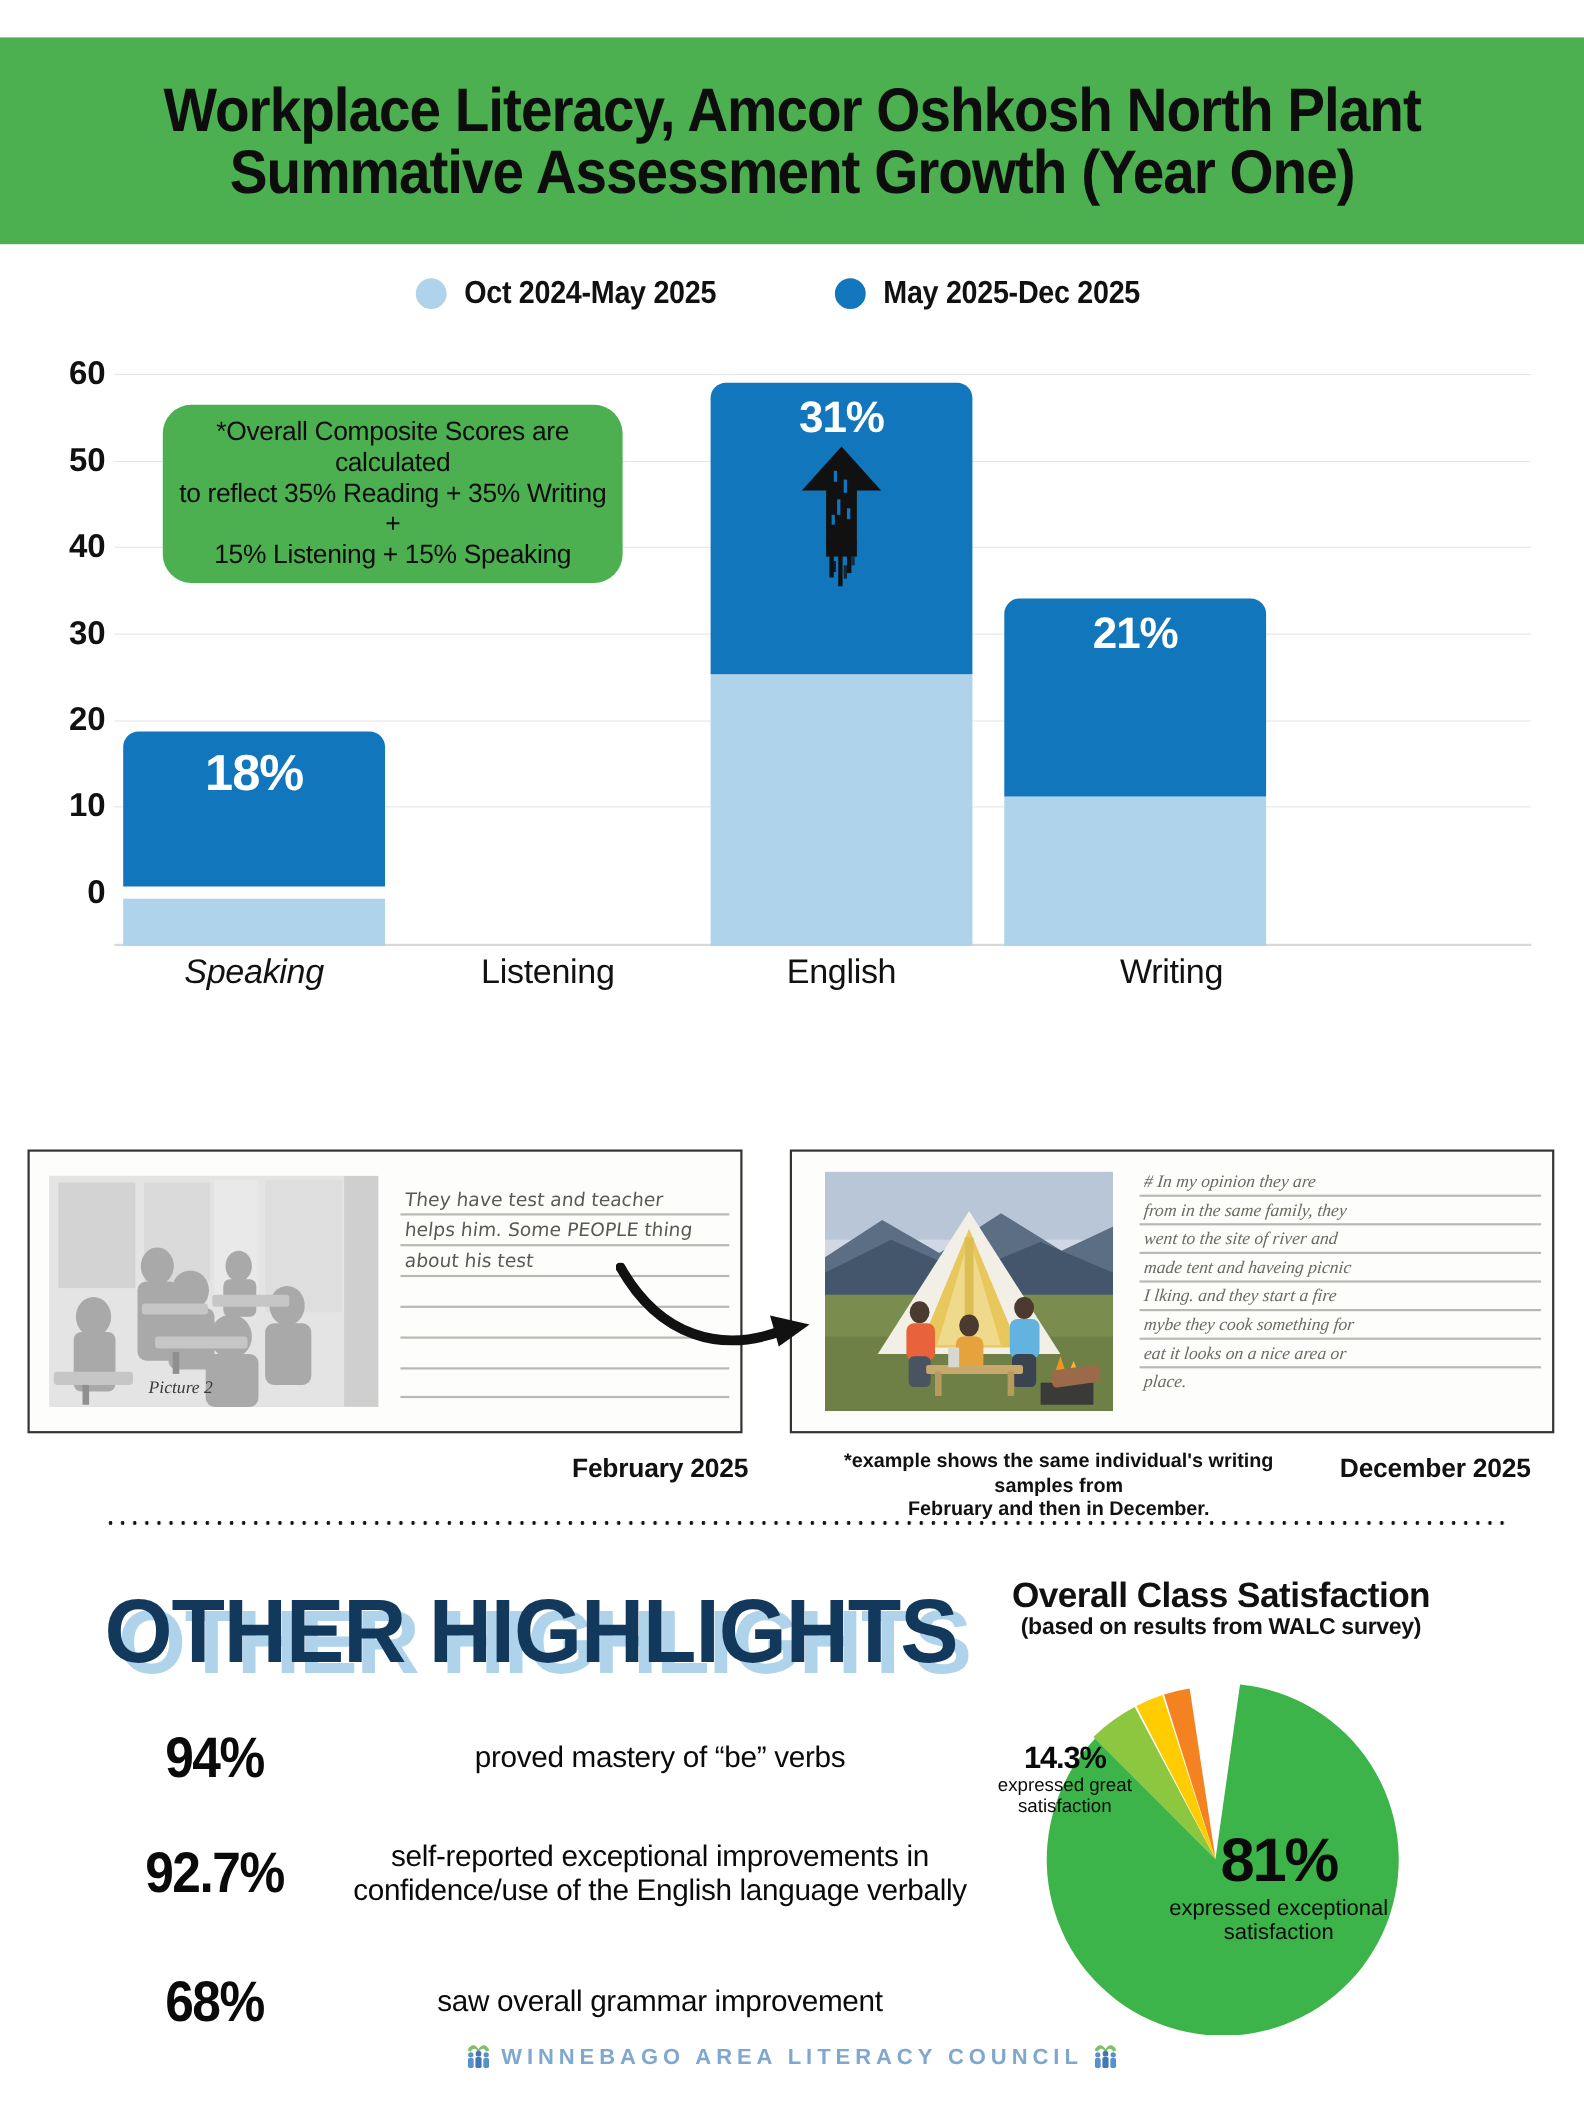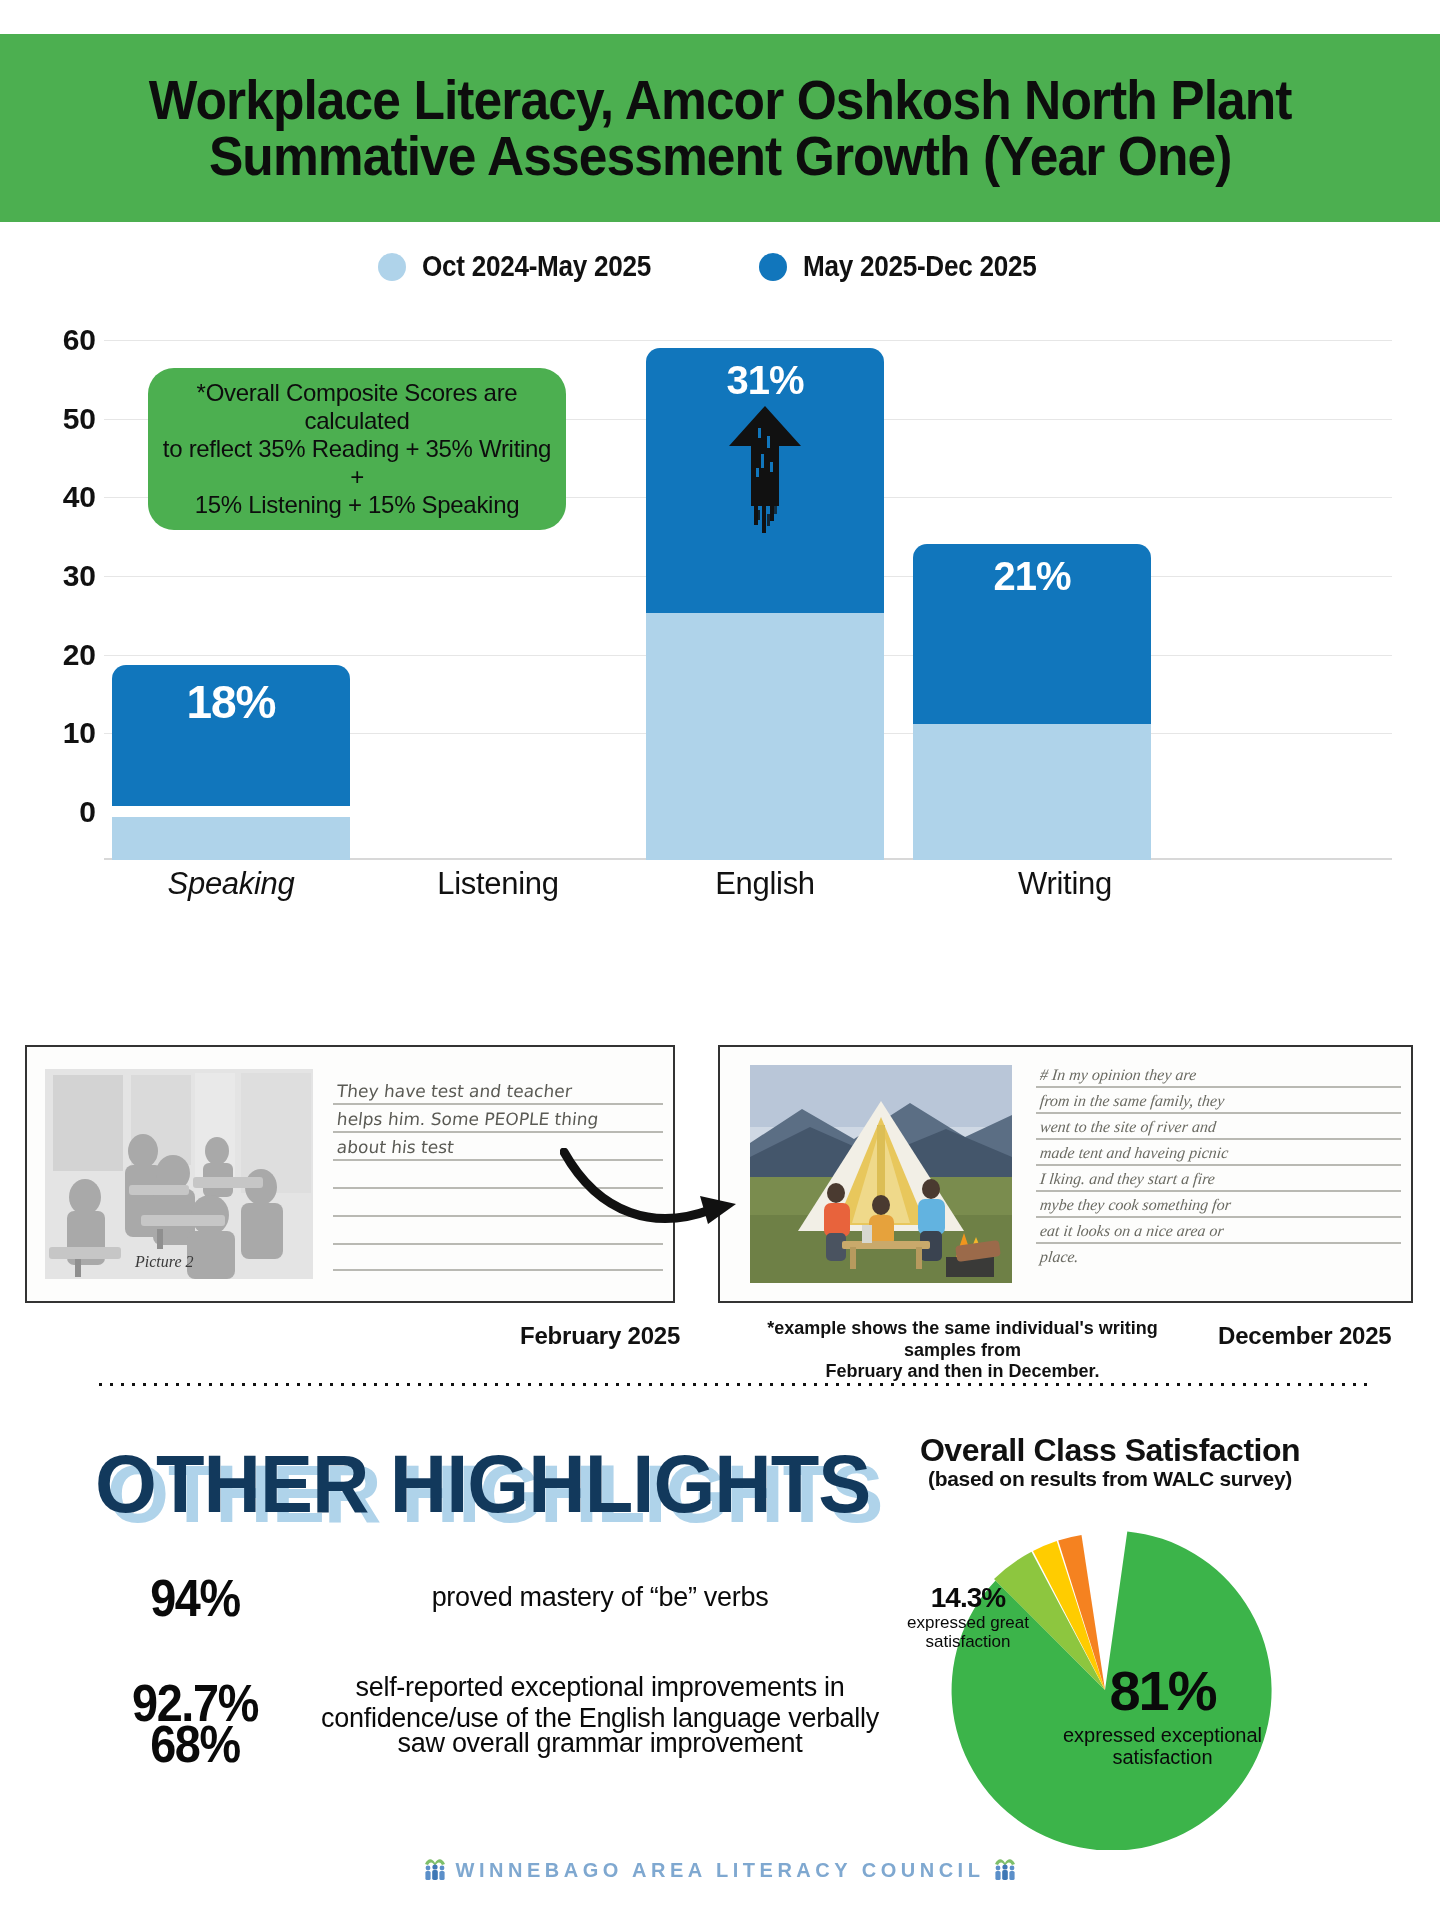--- a/index.html
+++ b/index.html
@@ -89,21 +89,21 @@
   
   #samples-row{ position:absolute; left:0; top:1045px; width:1440px; height:265px; }
   .sample-card{
     position:absolute; top:0; border:2px solid #333; background:#fdfdfc;
     display:flex; align-items:center; overflow:hidden;
   }
   #sample-feb{ left:25px; width:650px; height:258px; }
   #sample-dec{ left:718px; width:695px; height:258px; }
 
   .photo{ flex:0 0 auto; position:relative; overflow:hidden; }
-  #photo-feb{ width:268px; height:210px; margin-left:18px; margin-right:14px;
+  #photo-feb{ width:299px; height:210px; margin-left:18px; margin-right:14px;
     background:#cfcfcb; filter:grayscale(1); position:relative; }
   #photo-dec{ width:262px; height:218px; margin-left:30px; margin-right:18px; position:relative;}
 
   .lines-box{ flex:1 1 auto; position:relative; height:210px; }
   .wline{ position:absolute; left:6px; right:10px; height:2px; background:#b9b9b3; }
   .hw{
     position:absolute; left:10px; right:10px; color:#5a5a54;
     font-family:"DejaVu Sans",sans-serif; font-size:17px;
     transform:skewX(-6deg); white-space:nowrap;
   }
@@ -140,21 +140,21 @@
     position:absolute; left:0; top:0; font-size:82px; font-weight:bold;
     letter-spacing:-1px; transform:scaleX(0.97); transform-origin:left top;
     white-space:nowrap;
   }
   #highlights-heading .shadow{ color:#AFD3EA; left:12px; top:10px; }
   #highlights-heading .fore{ color:#12395C; }
 
   .hl-row{ position:absolute; left:70px; width:810px; display:flex; align-items:center; }
   #hl-row-0{ top:1568px; }
   #hl-row-1{ top:1672px; }
-  #hl-row-2{ top:1714px; }
+  #hl-row-2{ top:1790px; }
   .hl-pct{
     width:250px; text-align:center; font-size:52px; font-weight:bold; color:#0a0a0a;
     letter-spacing:-1.5px; transform:scaleX(0.9);
   }
   .hl-text{
     flex:1; text-align:center; font-size:27px; color:#0a0a0a; line-height:1.16;
     letter-spacing:-0.3px; white-space:pre-line;
   }
 
   

